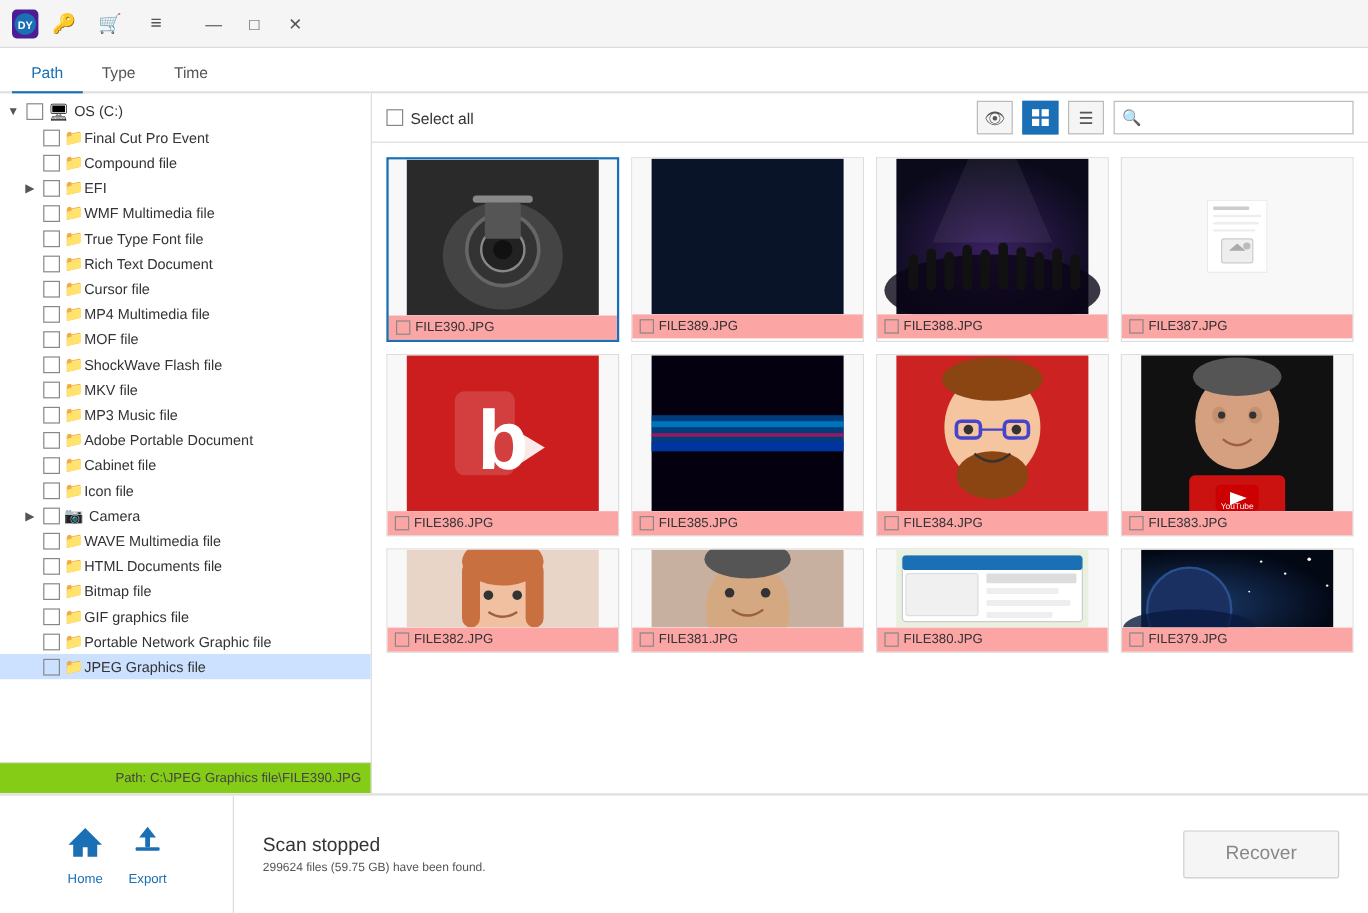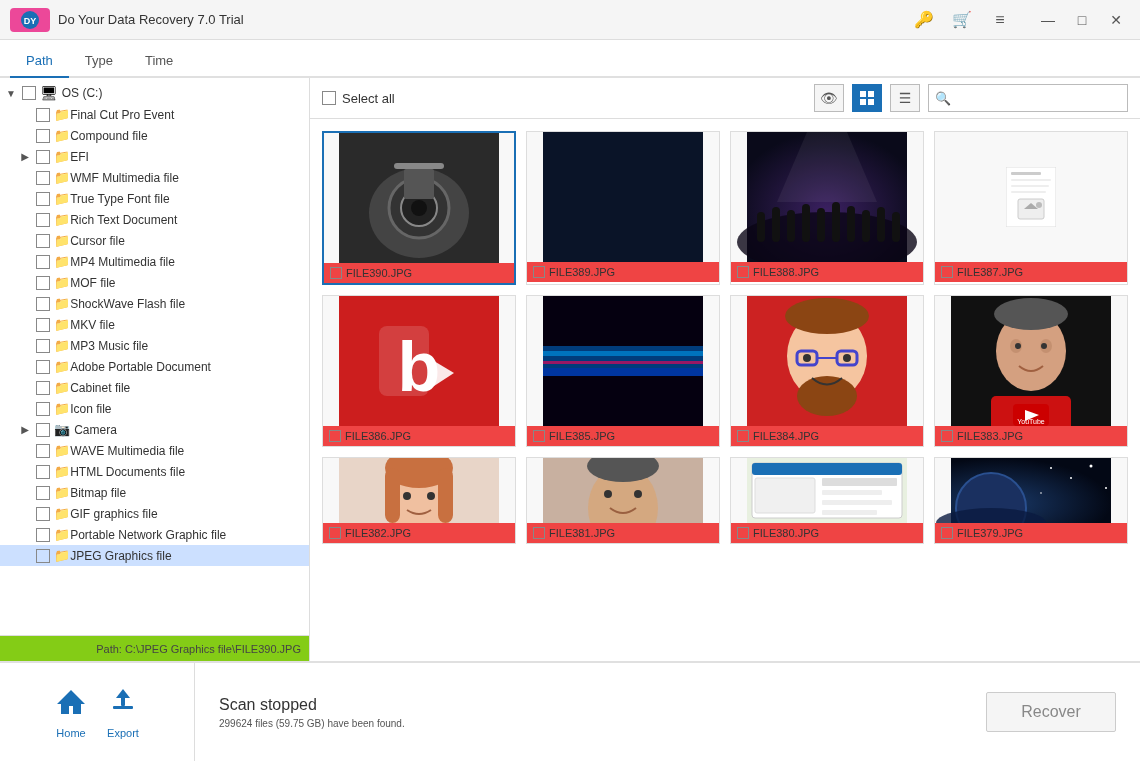--- a/index.html
+++ b/index.html
@@ -9,22 +9,22 @@
     #title-bar {
       background: #f5f5f5;
       border-bottom: 1px solid #ddd;
       height: 40px;
       display: flex;
       align-items: center;
       padding: 0 10px;
       user-select: none;
     }
     #title-bar .app-icon {
-      width: 40px; height: 24px; margin-right: 8px;
-      background: #ec4899; border-radius: 4px;
+      width: 22px; height: 24px; margin-right: 8px;
+      background: #4c1d95; border-radius: 4px;
       display: flex; align-items: center; justify-content: center;
       color: white; font-weight: bold; font-size: 11px;
     }
     #title-bar .title-text { flex: 1; font-size: 13px; color: #333; }
     #title-bar .win-controls { display: flex; gap: 6px; }
     #title-bar .win-btn {
       width: 28px; height: 22px; display: flex; align-items: center; justify-content: center;
       cursor: pointer; color: #555; font-size: 14px; border: none; background: transparent;
     }
     .tb-icons { display: flex; gap: 10px; margin-right: 20px; }
@@ -166,21 +166,21 @@
       display: flex; align-items: center; justify-content: center;
       background: #f8f8f8;
     }
     .grid-cell .cell-label {
       padding: 4px 6px;
       font-size: 11px;
       color: #333;
       display: flex;
       align-items: center;
       gap: 4px;
-      background: #ef4444;
+      background: #fca5a5;
     }
     .cell-chk { width: 12px; height: 12px; border: 1px solid #888; flex-shrink: 0; }
 
     
     ::-webkit-scrollbar { width: 8px; height: 8px; }
     ::-webkit-scrollbar-track { background: #f0f0f0; }
     ::-webkit-scrollbar-thumb { background: #bbb; border-radius: 4px; }
 
     
     #bottom-panel {
@@ -228,21 +228,20 @@
 </head>
 <body>
 
 <div id="title-bar">
   <div class="app-icon">
     <svg width="20" height="20" viewBox="0 0 20 20">
       <circle cx="10" cy="10" r="9" fill="#1a6fb5"></circle>
       <text x="10" y="14" text-anchor="middle" fill="white" font-size="9" font-weight="bold">DY</text>
     </svg>
   </div>
-  <span class="title-text">Do Your Data Recovery 7.0 Trial</span>
   <div class="tb-icons">
     <span class="tb-icon-btn">🔑</span>
     <span class="tb-icon-btn">🛒</span>
     <span class="tb-icon-btn">≡</span>
   </div>
   <div class="win-controls">
     <button class="win-btn">—</button>
     <button class="win-btn">□</button>
     <button class="win-btn close">✕</button>
   </div>

